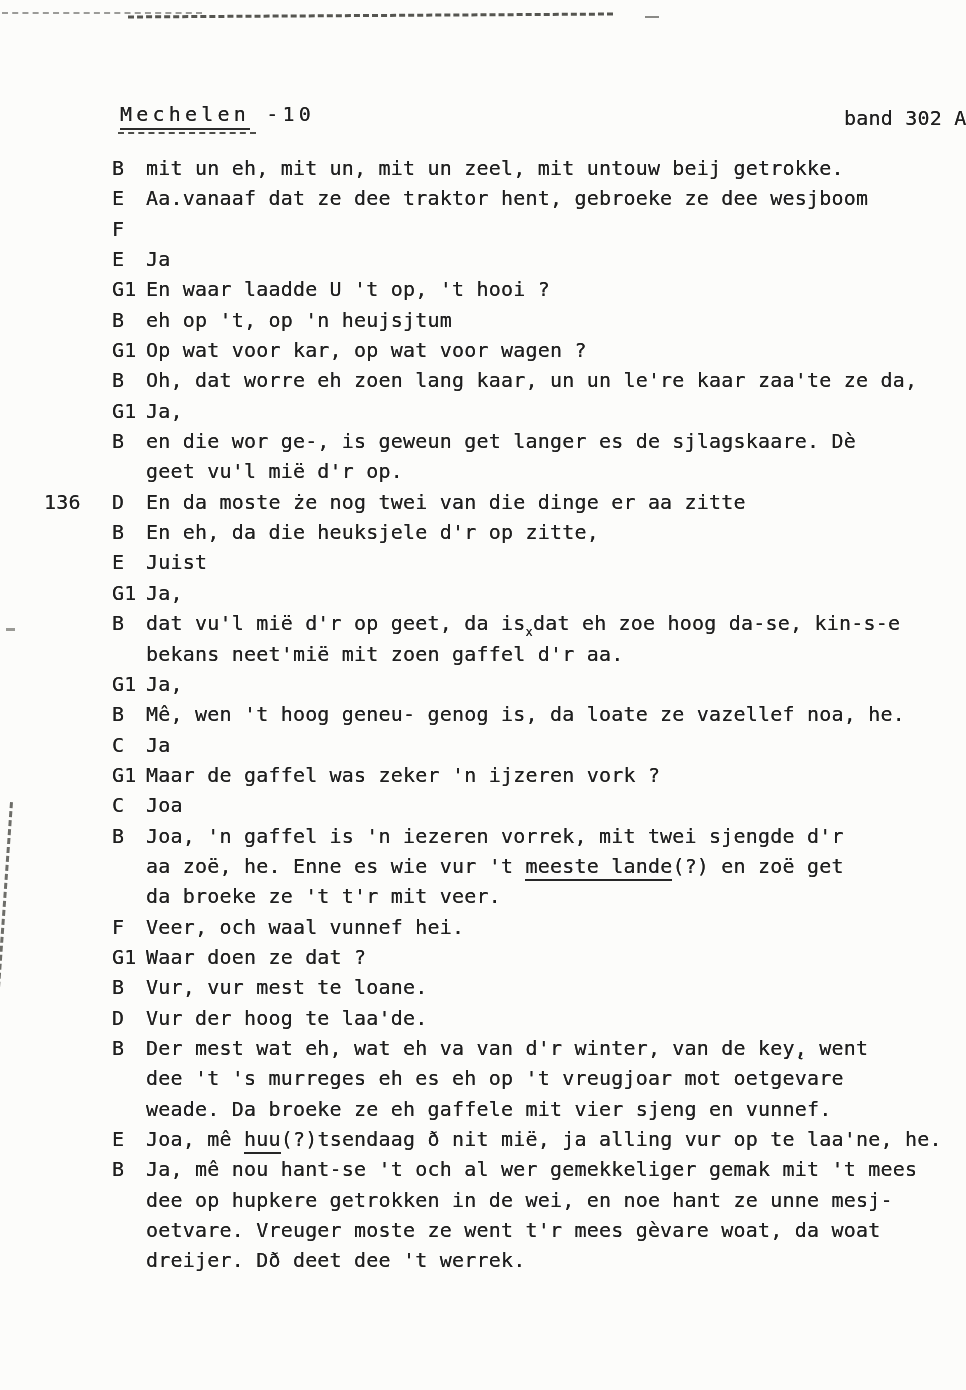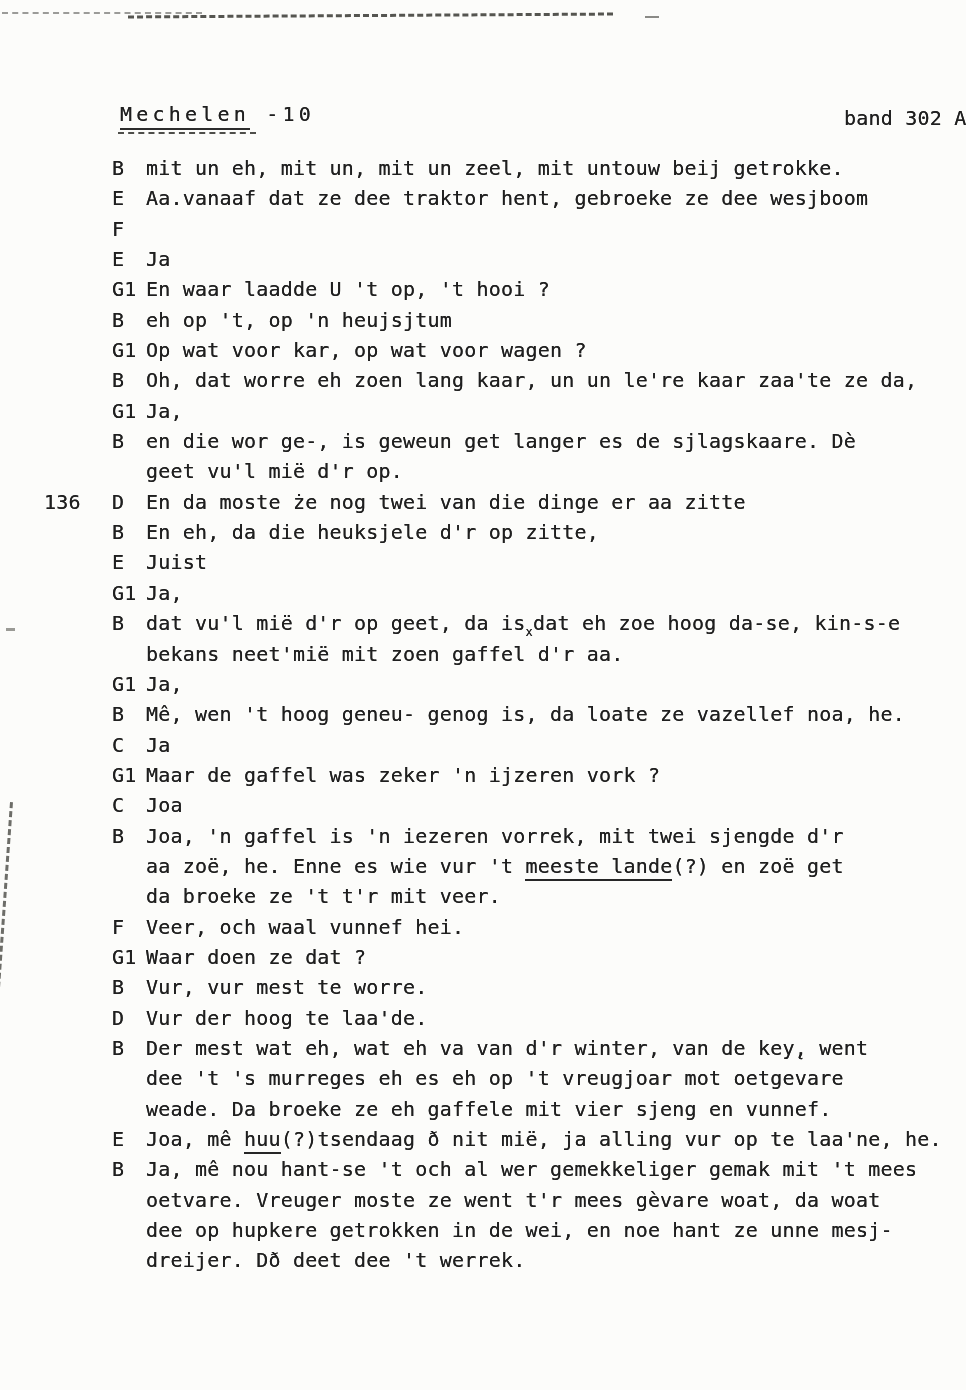--- a/index.html
+++ b/index.html
@@ -193,21 +193,21 @@
         <span class="t"><span>Veer, och waal vunnef hei.</span></span>
       </div>
       <div class="row">
         <span class="m"></span>
         <span class="s">G1</span>
         <span class="t"><span>Waar doen ze dat ?</span></span>
       </div>
       <div class="row">
         <span class="m"></span>
         <span class="s">B</span>
-        <span class="t"><span>Vur, vur mest te worre.</span></span>
+        <span class="t"><span>Vur, vur mest te loane.</span></span>
       </div>
       <div class="row">
         <span class="m"></span>
         <span class="s">D</span>
         <span class="t"><span>Vur der hoog te laa'de.</span></span>
       </div>
       <div class="row">
         <span class="m"></span>
         <span class="s">B</span>
         <span class="t"><span>Der mest wat eh, wat eh va van d'r winter, van de key̨, went</span></span>
@@ -228,27 +228,27 @@
         <span class="t"><span>Joa, mê </span><span class="u">huu</span><span>(?)tsendaag ð nit mië, ja alling vur op te laa'ne, he.</span></span>
       </div>
       <div class="row">
         <span class="m"></span>
         <span class="s">B</span>
         <span class="t"><span>Ja, mê nou hant-se 't och al wer gemekkeliger gemak mit 't mees</span></span>
       </div>
       <div class="row">
         <span class="m"></span>
         <span class="s"></span>
+        <span class="t"><span>dee op hupkere getrokken in de wei, en noe hant ze unne mesj-</span></span>
+      </div>
+      <div class="row">
+        <span class="m"></span>
+        <span class="s"></span>
         <span class="t"><span>oetvare. Vreuger moste ze went t'r mees gèvare woat, da woat</span></span>
       </div>
       <div class="row">
         <span class="m"></span>
         <span class="s"></span>
-        <span class="t"><span>dee op hupkere getrokken in de wei, en noe hant ze unne mesj-</span></span>
-      </div>
-      <div class="row">
-        <span class="m"></span>
-        <span class="s"></span>
         <span class="t"><span>dreijer. Dð deet dee 't werrek.</span></span>
       </div>
     </div>
 
 </div>
 
 </body></html>

